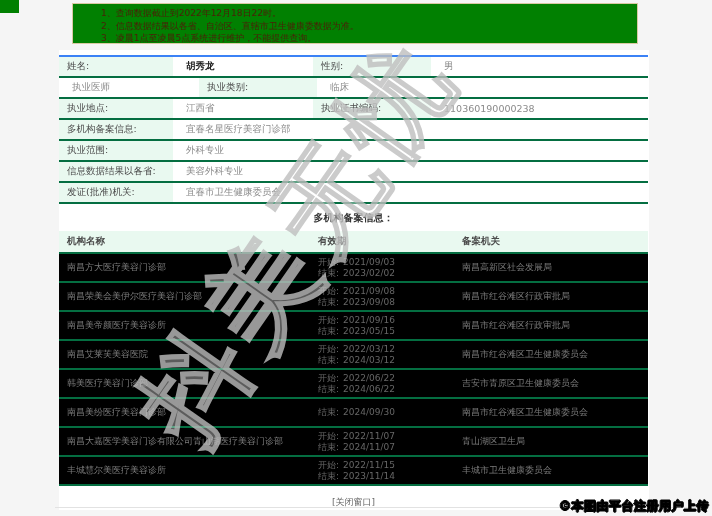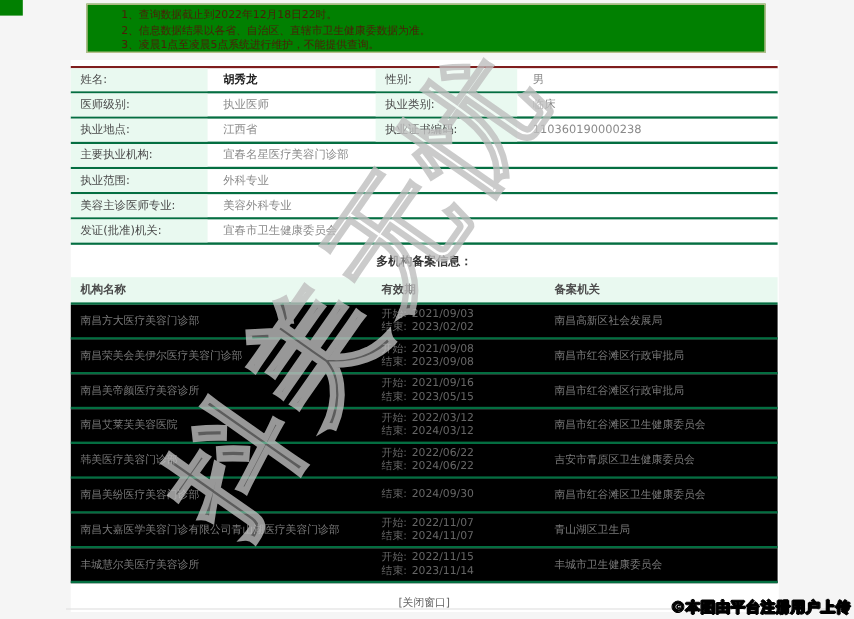--- a/index.html
+++ b/index.html
@@ -19,21 +19,21 @@
     padding:3px 6px 0 28px;
   }
   .banner div{white-space:nowrap}
 
   
   .card{position:absolute;left:59px;top:50px;width:590px;height:460px;background:#fff}
 
   .content{position:absolute;left:59px;top:55px;width:589px;z-index:2}
 
   
-  .dtable{border-top:2px solid #7f1d1d}
+  .dtable{border-top:2px solid #3b82f6}
   .drow{display:flex;height:21px;box-sizing:border-box;border-bottom:2px solid #046e41;background:#fff}
   .cell{display:flex;align-items:center;font-size:9.5px;box-sizing:border-box;overflow:hidden;white-space:nowrap}
   .lab{background:#e9f9f0;color:#4a4a4a;padding-left:8px}
   .val{color:#8a8a8a;padding-left:13px}
   .val.bold{color:#222;font-weight:bold}
   .w1{width:114px}.w2{width:140px}.w3{width:118px}.grow{flex:1}
 
   
   .section-title{text-align:center;font-weight:bold;color:#333;font-size:10px;margin:7px 0 6px}
   .ihead{display:flex;background:#e9f9f0;border-bottom:2px solid #046e41;height:21px;margin-top:3px}
@@ -87,41 +87,40 @@
 <div class="content">
 
   <div class="dtable">
       <div class="drow">
         <div class="cell lab w1">姓名:</div>
         <div class="cell val w2 bold">胡秀龙</div>
         <div class="cell lab w3">性别:</div>
         <div class="cell val grow">男</div>
       </div>
       <div class="drow">
-        <div class="cell lab w1">医师级别:</div>
         <div class="cell val w2">执业医师</div>
         <div class="cell lab w3">执业类别:</div>
         <div class="cell val grow">临床</div>
       </div>
       <div class="drow">
         <div class="cell lab w1">执业地点:</div>
         <div class="cell val w2">江西省</div>
         <div class="cell lab w3">执业证书编码:</div>
         <div class="cell val grow">110360190000238</div>
       </div>
       <div class="drow">
-        <div class="cell lab w1">主要执业机构:</div>
+        <div class="cell lab w1">多机构备案信息:</div>
         <div class="cell val grow">宜春名星医疗美容门诊部</div>
       </div>
       <div class="drow">
         <div class="cell lab w1">执业范围:</div>
         <div class="cell val grow">外科专业</div>
       </div>
       <div class="drow">
-        <div class="cell lab w1">美容主诊医师专业:</div>
+        <div class="cell lab w1">信息数据结果以各省:</div>
         <div class="cell val grow">美容外科专业</div>
       </div>
       <div class="drow">
         <div class="cell lab w1">发证(批准)机关:</div>
         <div class="cell val grow">宜春市卫生健康委员会</div>
       </div>
     </div>
 
   <div class="section-title">多机构备案信息：</div>
 

